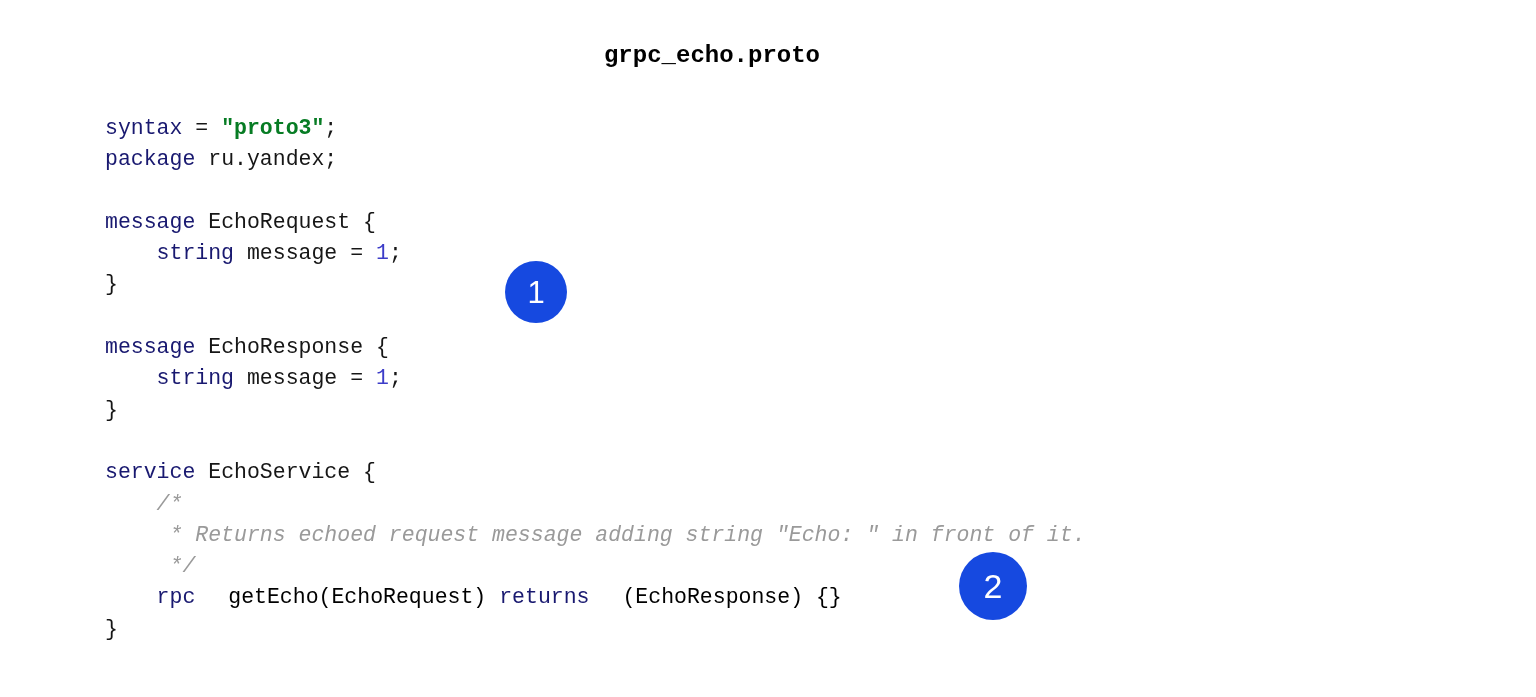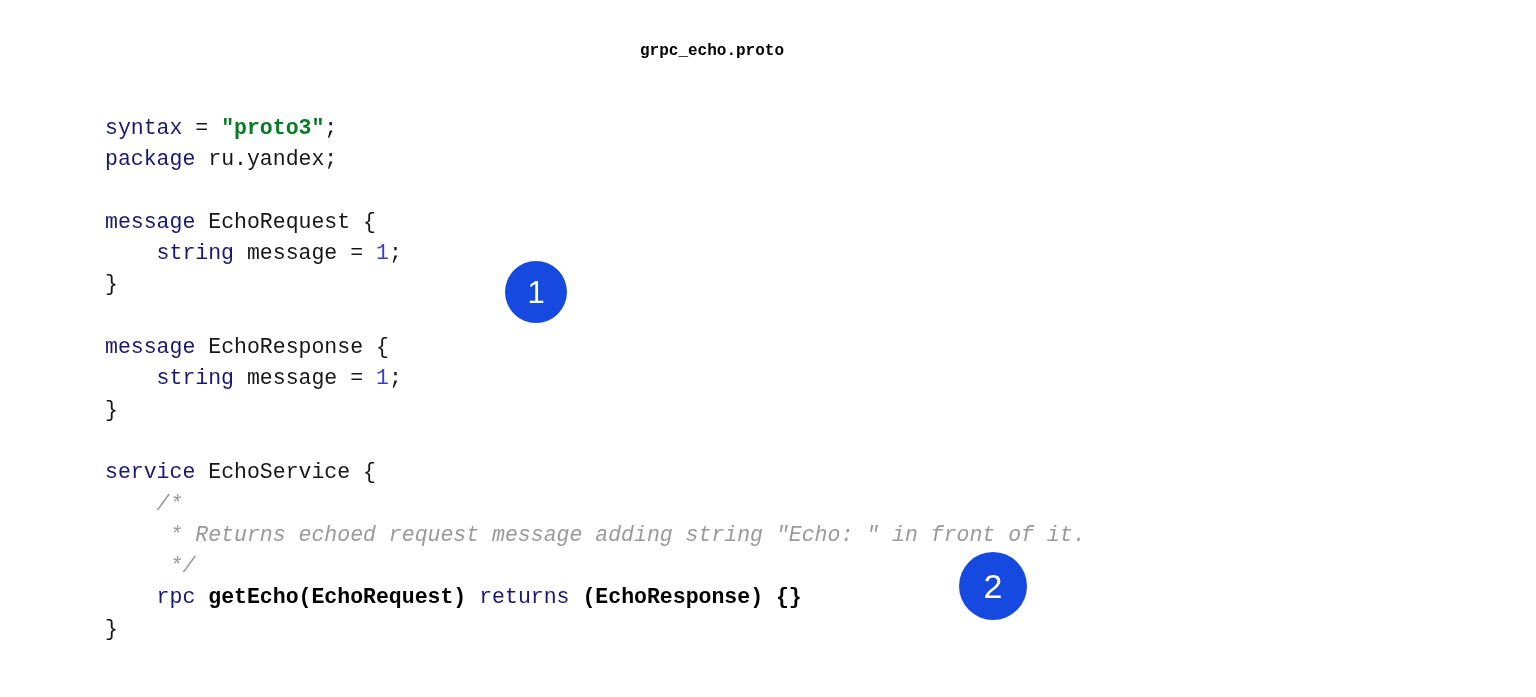--- a/index.html
+++ b/index.html
@@ -16,21 +16,21 @@
     -webkit-font-smoothing: antialiased;
   }
 
   #doc-title {
     position: absolute;
     top: 42px;
     left: 0;
     width: 1424px;
     text-align: center;
     font-family: "Liberation Mono", "DejaVu Sans Mono", monospace;
-    font-size: 16px;
+    font-size: 24px;
     font-weight: bold;
     color: #000000;
     letter-spacing: 0px;
   }
 
   #code-block {
     position: absolute;
     left: 105px;
     top: 113px;
     font-family: "Liberation Mono", "DejaVu Sans Mono", monospace;
@@ -42,21 +42,21 @@
 
   .code-line {
     white-space: pre;
     height: 31.3px;
   }
 
   .tok-kw       { color: #191970; font-weight: normal; }
   .tok-str      { color: #077C24; font-weight: bold; }
   .tok-num      { color: #3c3cc8; font-weight: normal; }
   .tok-plain    { color: #161616; font-weight: normal; }
-  .tok-bold     { color: #000000; font-weight: bold; }
+  .tok-bold     { color: #000000; font-weight: normal; margin-left: 20px; }
   .tok-comment  { color: #9a9a9a; font-style: italic; font-weight: normal; }
 
   .badge {
     position: absolute;
     border-radius: 50%;
     background: #1649E0;
     color: #ffffff;
     display: flex;
     align-items: center;
     justify-content: center;

